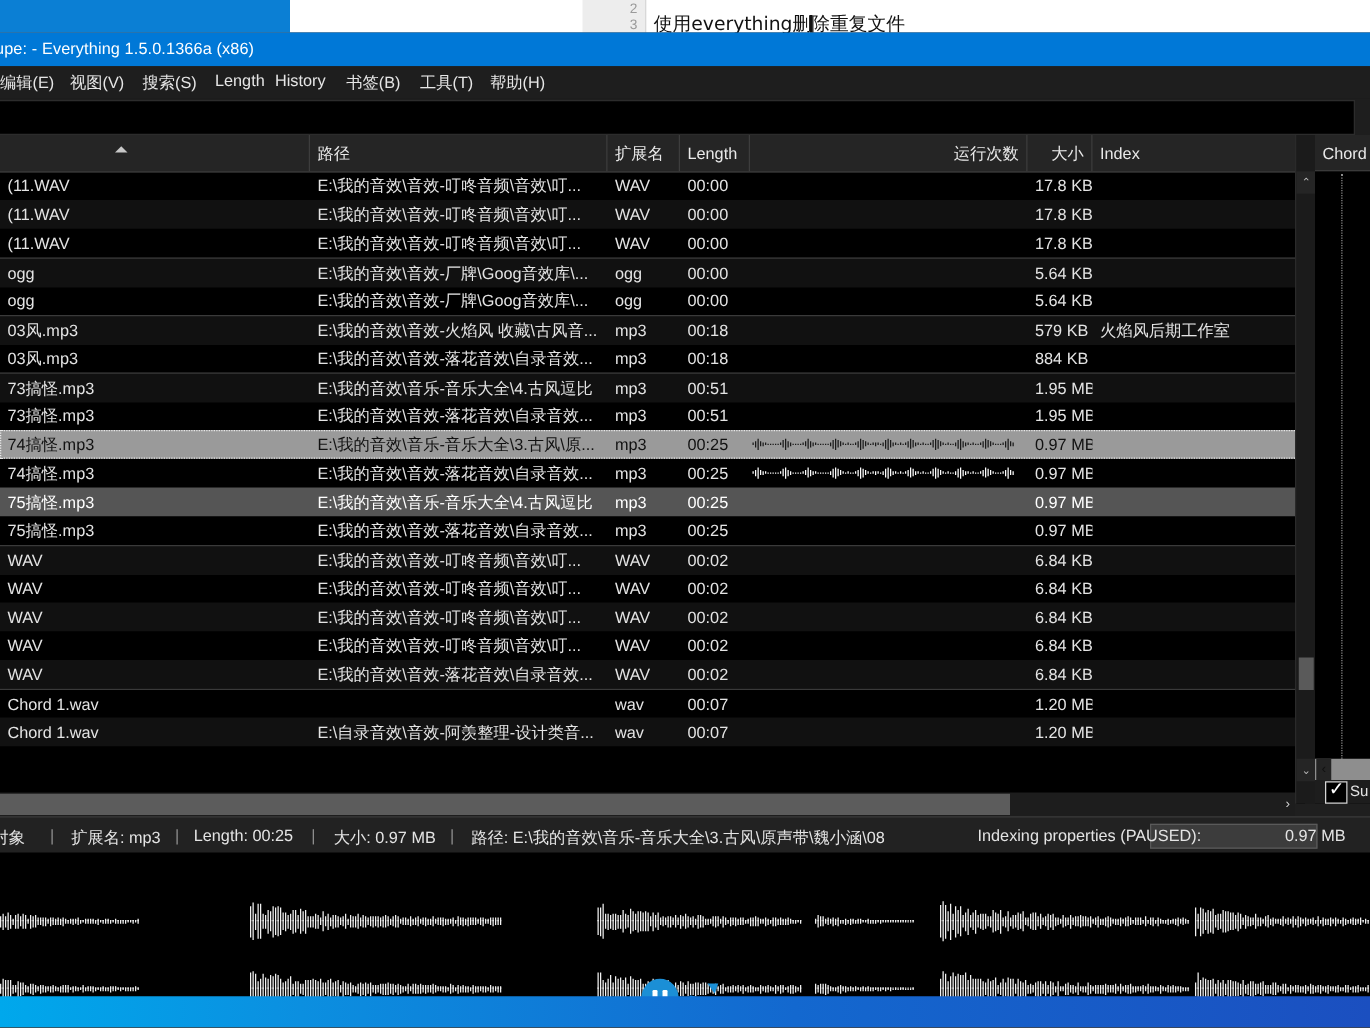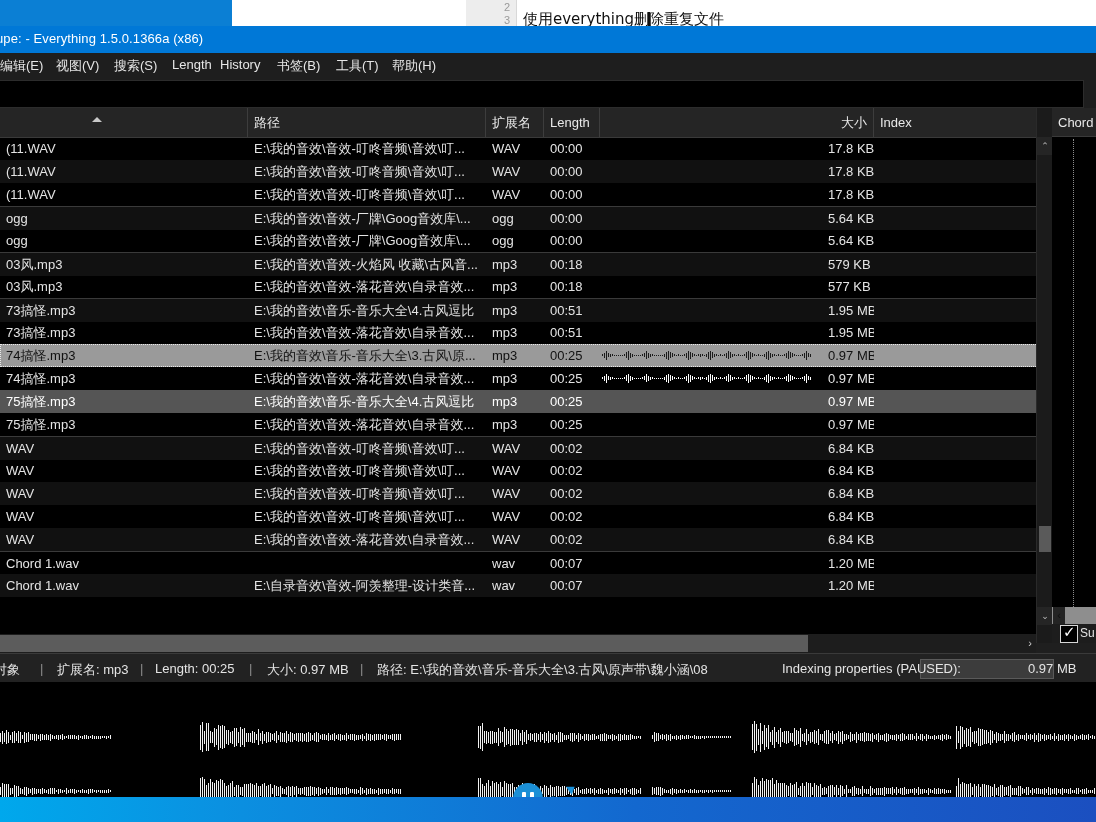--- a/index.html
+++ b/index.html
@@ -151,20 +151,21 @@
       </div>
     </div>
 
     <div class="listwrap">
       <div class="hdr" id="hdr">
           <div class="cell" style="left: 0px; width: 248px;"></div>
           <div class="sortarrow"></div>
           <div class="cell" style="left: 248px; width: 238px;">路径</div>
           <div class="cell" style="left: 486px; width: 58px;">扩展名</div>
           <div class="cell" style="left: 544px; width: 56px;">Length</div>
+          <div class="cell r" style="left: 600px; width: 222px;">运行次数</div>
           <div class="cell r" style="left: 822px; width: 52px;">大小</div>
           <div class="cell" style="left: 874px; width: 170px;">Index</div>
         </div>
       <div class="rows" id="rows">
           <div class="row" style="top: 0px;">
             <div class="c" style="left: 0px; width: 248px;">(11.WAV</div>
             <div class="c" style="left: 248px; width: 238px;">E:\我的音效\音效-叮咚音频\音效\叮...</div>
             <div class="c" style="left: 486px; width: 58px;">WAV</div>
             <div class="c" style="left: 544px; width: 56px;">00:00</div>
             <div class="c r" style="left: 600px; width: 222px;"></div>
@@ -207,28 +208,29 @@
             <div class="c r" style="left: 822px; width: 52px;">5.64 KB</div>
             <div class="c" style="left: 874px; width: 170px;"></div>
           </div>
           <div class="row alt sep" style="top: 115px;">
             <div class="c" style="left: 0px; width: 248px;">03风.mp3</div>
             <div class="c" style="left: 248px; width: 238px;">E:\我的音效\音效-火焰风 收藏\古风音...</div>
             <div class="c" style="left: 486px; width: 58px;">mp3</div>
             <div class="c" style="left: 544px; width: 56px;">00:18</div>
             <div class="c r" style="left: 600px; width: 222px;"></div>
             <div class="c r" style="left: 822px; width: 52px;">579 KB</div>
+            <div class="c" style="left: 874px; width: 170px;">火焰风后期工作室</div>
           </div>
           <div class="row" style="top: 138px;">
             <div class="c" style="left: 0px; width: 248px;">03风.mp3</div>
             <div class="c" style="left: 248px; width: 238px;">E:\我的音效\音效-落花音效\自录音效...</div>
             <div class="c" style="left: 486px; width: 58px;">mp3</div>
             <div class="c" style="left: 544px; width: 56px;">00:18</div>
             <div class="c r" style="left: 600px; width: 222px;"></div>
-            <div class="c r" style="left: 822px; width: 52px;">577 KB</div>
+            <div class="c r" style="left: 822px; width: 52px;">884 KB</div>
             <div class="c" style="left: 874px; width: 170px;"></div>
           </div>
           <div class="row alt sep" style="top: 161px;">
             <div class="c" style="left: 0px; width: 248px;">73搞怪.mp3</div>
             <div class="c" style="left: 248px; width: 238px;">E:\我的音效\音乐-音乐大全\4.古风逗比</div>
             <div class="c" style="left: 486px; width: 58px;">mp3</div>
             <div class="c" style="left: 544px; width: 56px;">00:51</div>
             <div class="c r" style="left: 600px; width: 222px;"></div>
             <div class="c r" style="left: 822px; width: 52px;">1.95 MB</div>
             <div class="c" style="left: 874px; width: 170px;"></div>

